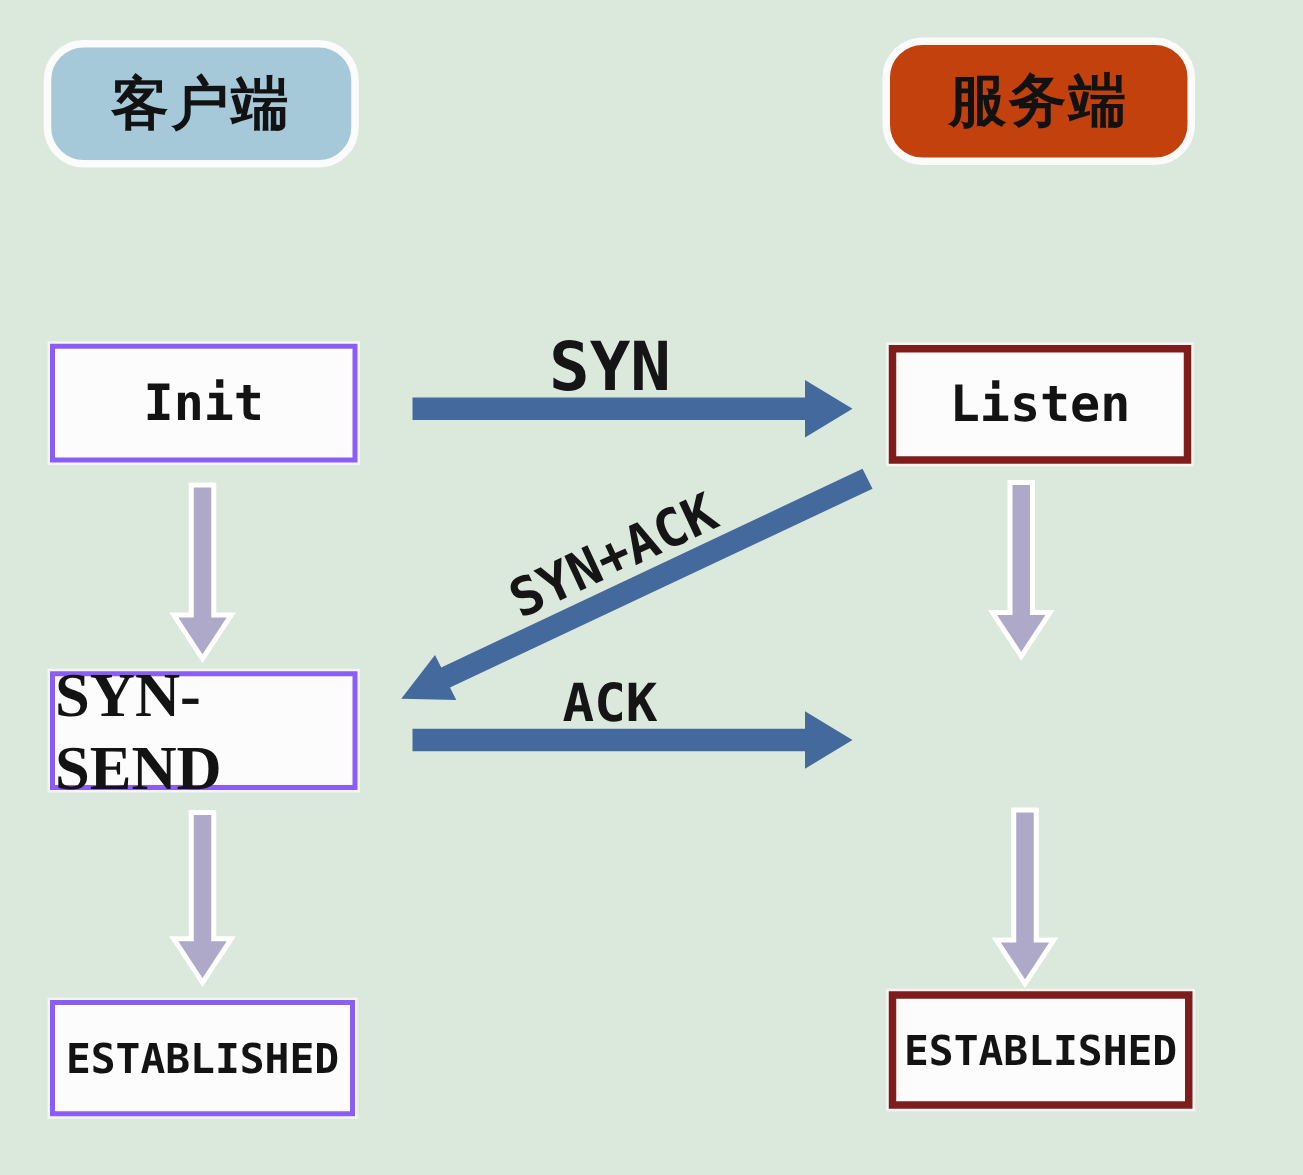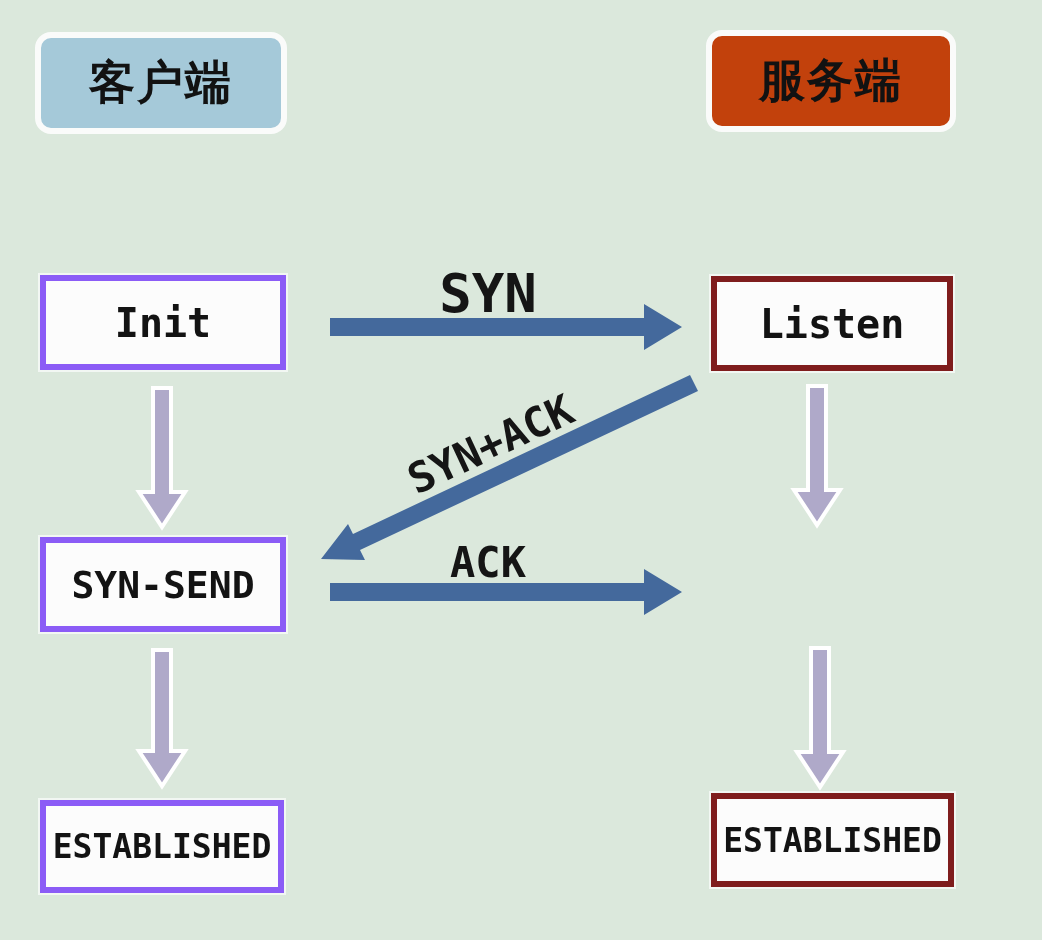--- a/index.html
+++ b/index.html
@@ -7,21 +7,21 @@
   .canvas{
     position:relative;
     width:1042px;height:940px;
     background:#dbe8dc;
     overflow:hidden;
   }
   
   .pill{
     position:absolute;
     display:flex;align-items:center;justify-content:center;
-    border-radius:16px;
+    border-radius:32px;
     border:6px solid #fafbfa;
     box-sizing:border-box;
     font-weight:bold;
     font-size:46px;
     color:#121212;
     letter-spacing:2px;
   }
   .pill.client{left:35px;top:32px;width:252px;height:102px;background:#a5c9d9;}
   .pill.server{left:706px;top:30px;width:250px;height:102px;background:#c2410c;}
 
@@ -30,25 +30,25 @@
     position:absolute;
     display:flex;align-items:center;justify-content:center;
     background:#fcfcfc;
     box-sizing:border-box;
     font-family:"DejaVu Sans Mono","Liberation Mono",monospace;
     font-weight:bold;
     font-size:40px;
     color:#131313;
     box-shadow:0 0 0 2px rgba(255,255,255,.65);
   }
-  .state.blue{border:6px solid #8b5cf6;}
+  .state.blue{border:4px solid #8b5cf6;}
   .state.orange{border:6px solid #7f1d1d;}
   .state.init{left:40px;top:275px;width:246px;height:95px;}
   .state.listen{left:711px;top:276px;width:242px;height:95px;}
-  .state.synsend{left:40px;top:537px;width:246px;height:95px;font-size:38px;}
+  .state.synsend{left:40px;top:537px;width:246px;height:95px;font-size:50px;font-family:Liberation Serif, serif;}
   .state.synrcvd{left:711px;top:535px;width:246px;height:95px;font-size:38px;}
   .state.estc{left:40px;top:800px;width:244px;height:93px;font-size:33px;}
   .state.ests{left:711px;top:793px;width:243px;height:94px;font-size:33px;}
 
   
   .msg{
     position:absolute;
     font-family:"DejaVu Sans Mono","Liberation Mono",monospace;
     font-weight:bold;
     color:#151515;

